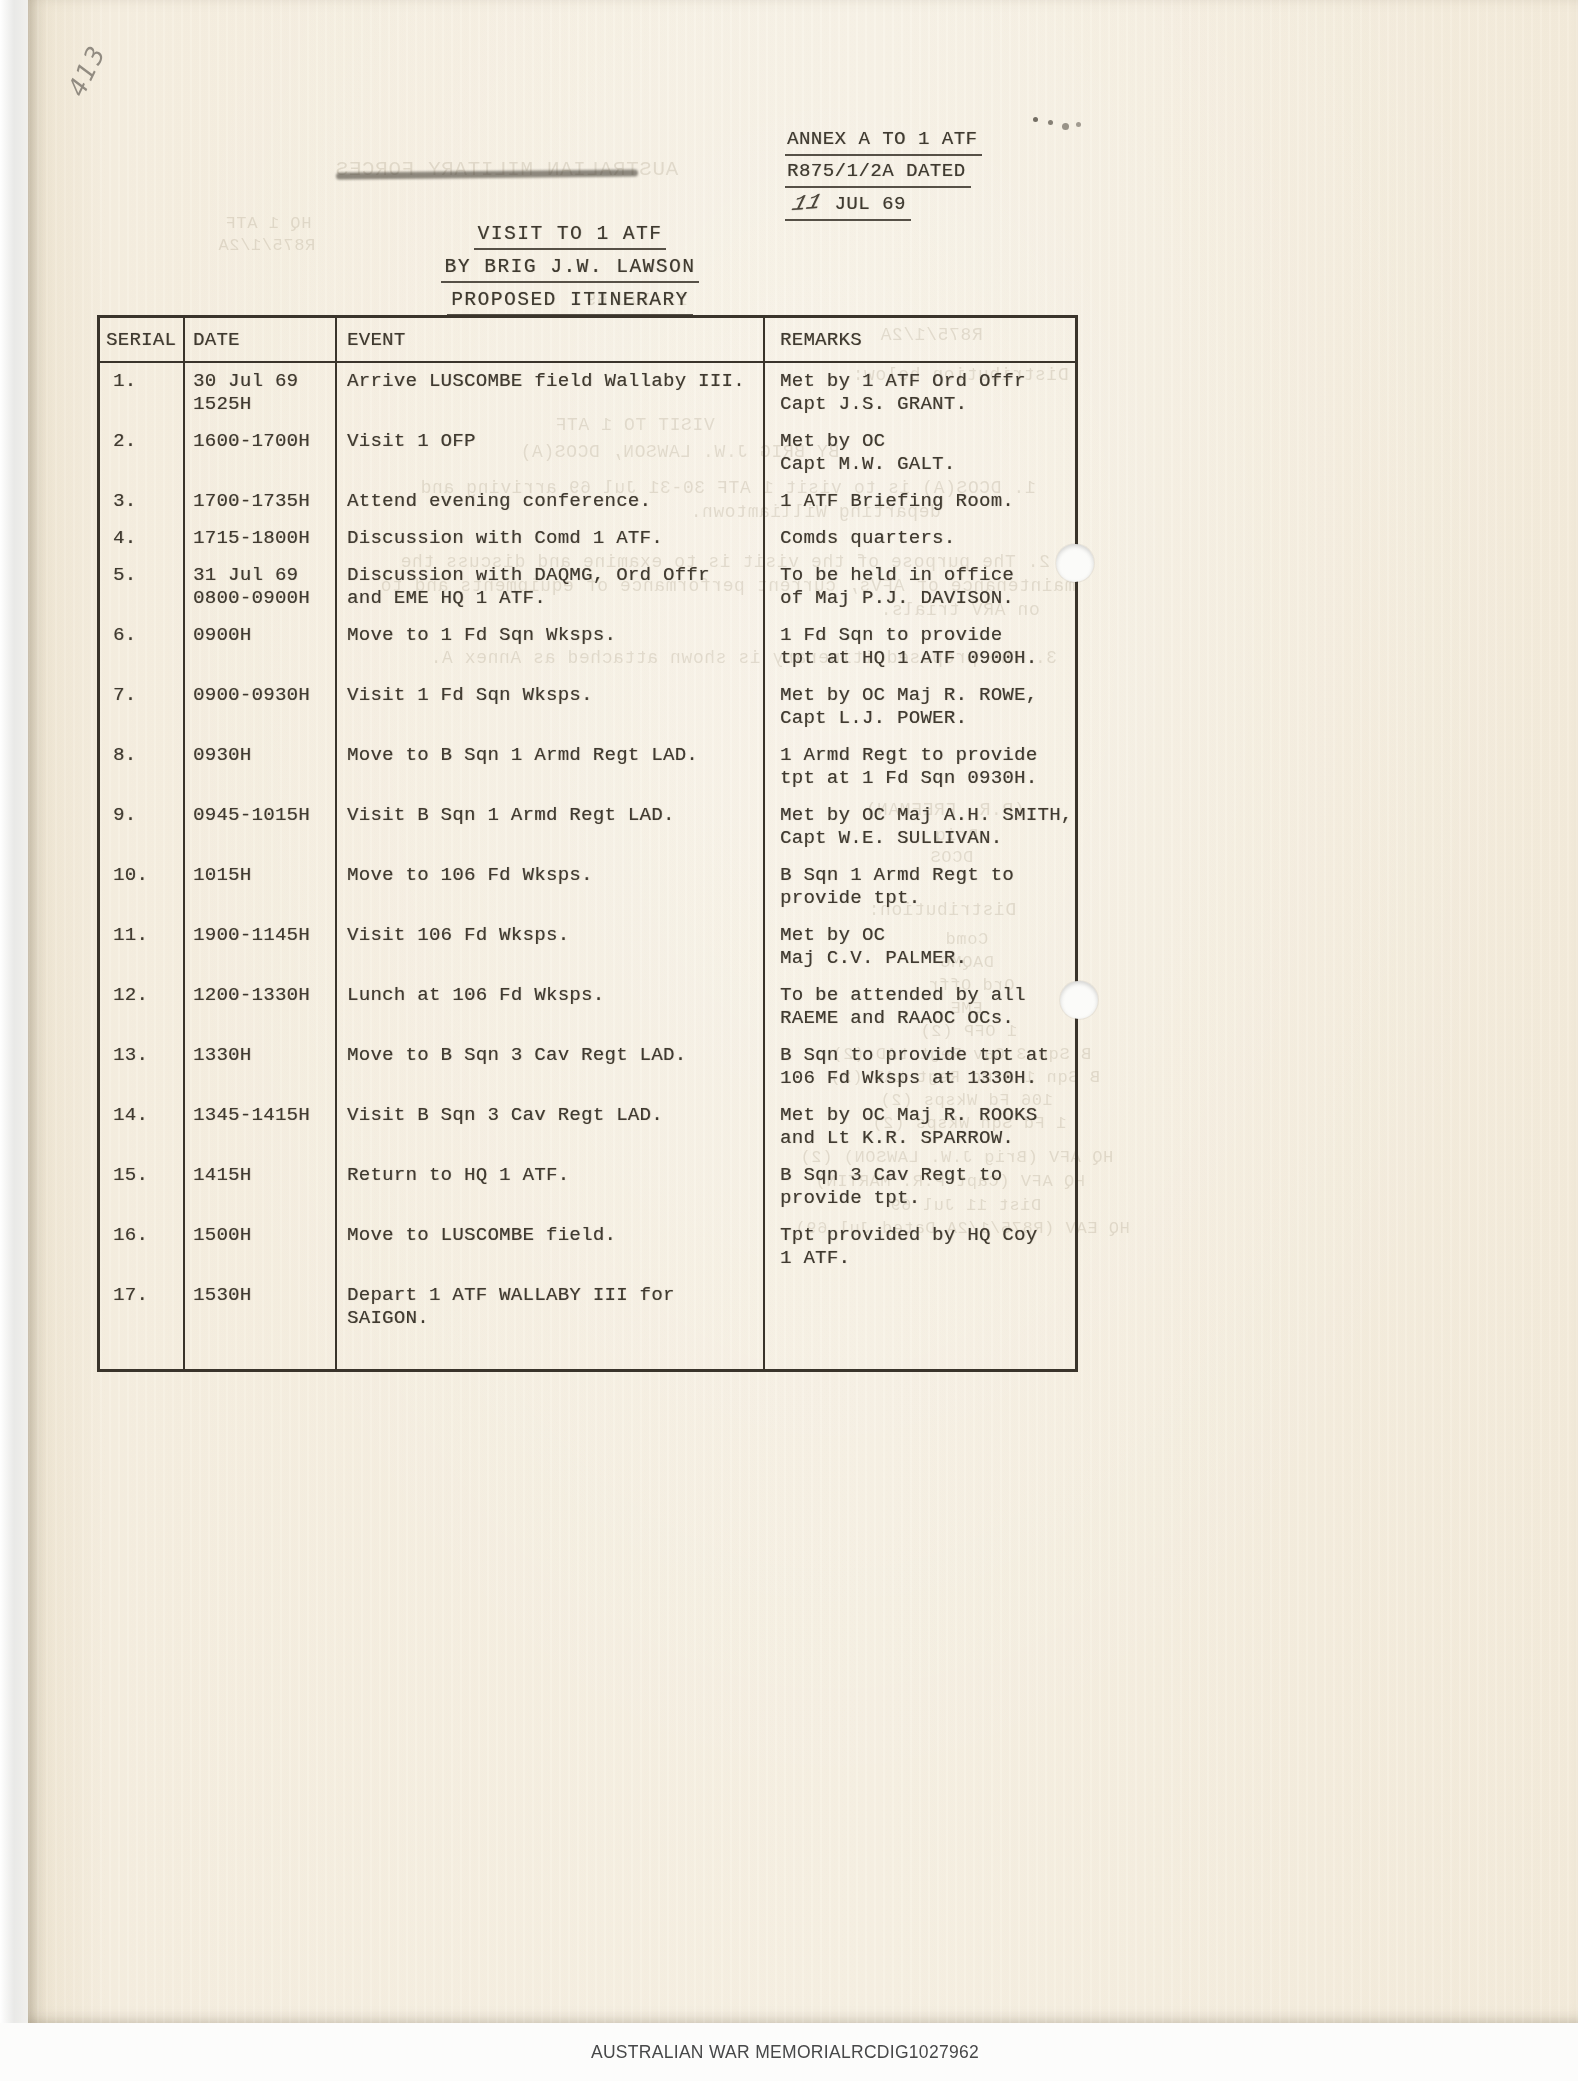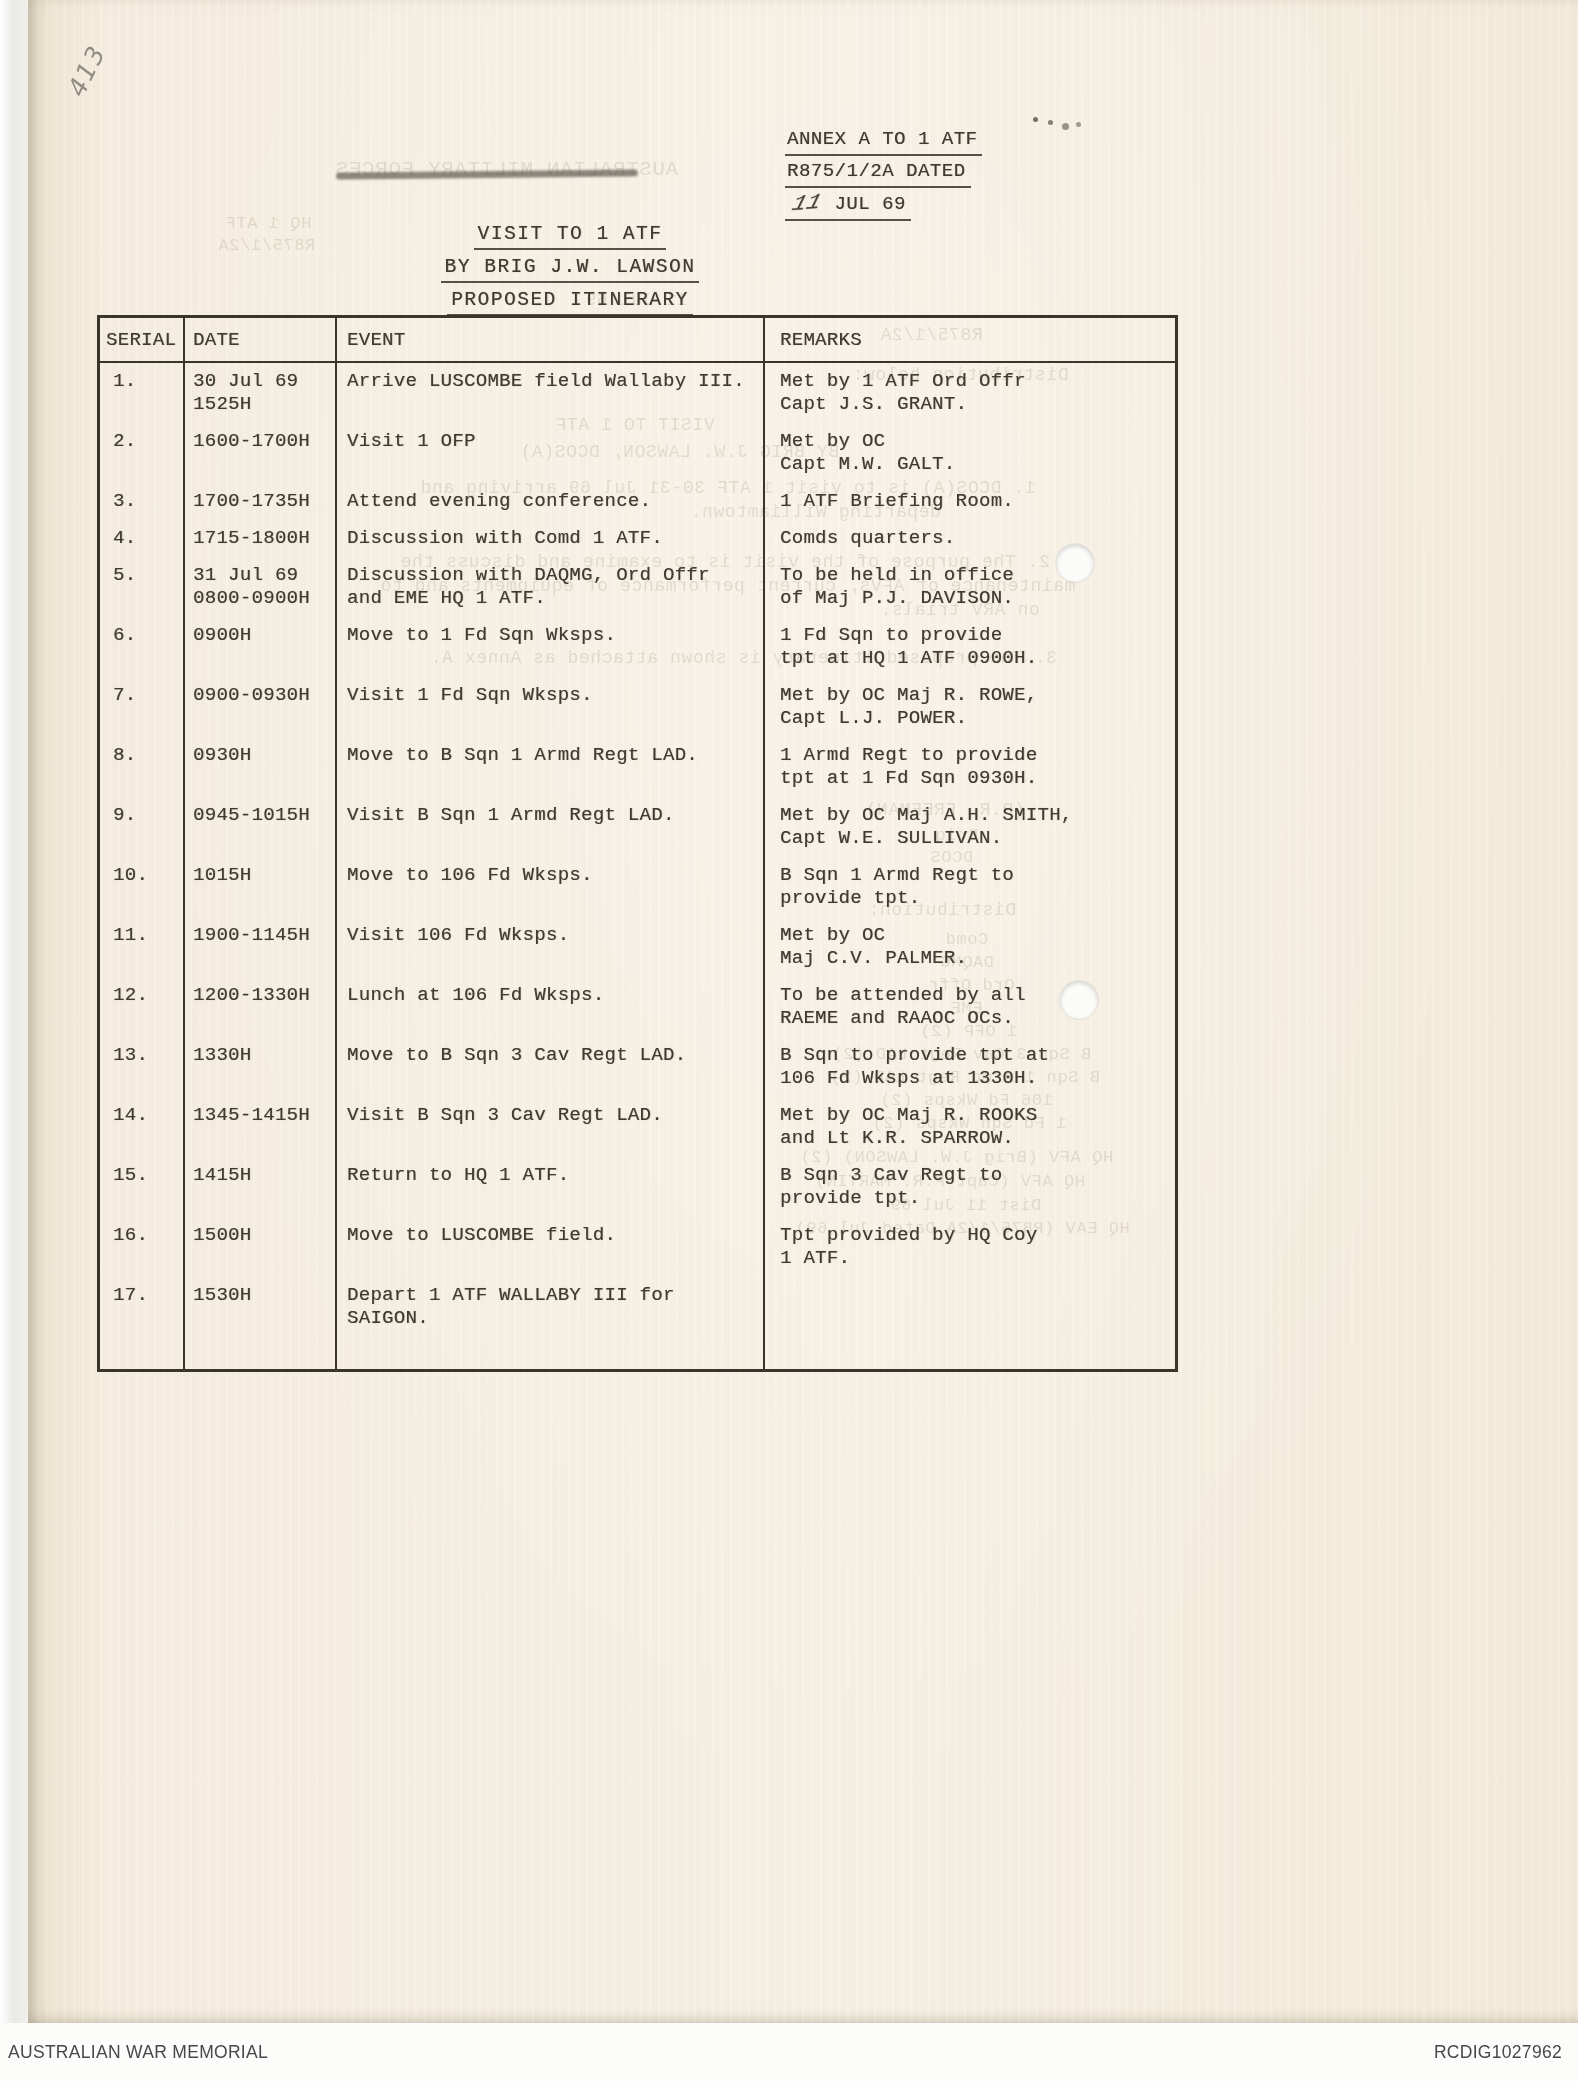--- a/index.html
+++ b/index.html
@@ -54,21 +54,21 @@
   }
   .title-block {
     position:absolute; left:330px; top:222px; width:480px; z-index:2;
     text-align:center; font-size:19.5px; color:#3f3a30; line-height:24px;
   }
   .title-line {
     display:table; margin:0 auto 5px; letter-spacing:1.5px;
     border-bottom:2px solid rgba(58,52,42,0.85); padding:0 4px 2px;
   }
   .itable {
-    position:absolute; left:97px; top:315px; width:1081px; height:1057px; z-index:2;
+    position:absolute; left:97px; top:315px; width:981px; height:1057px; z-index:2;
     box-sizing:border-box; border:3px solid #3a342b; overflow:hidden;
     color:#403a30; font-size:19px;
     background-image:
       linear-gradient(#3a342b,#3a342b),
       linear-gradient(#3a342b,#3a342b),
       linear-gradient(#3a342b,#3a342b);
     background-size:2px 100%,2px 100%,2px 100%;
     background-position:83px 0,235px 0,663px 0;
     background-repeat:no-repeat;
   }
@@ -82,21 +82,21 @@
   .thead .c-serial { padding-left:6px; }
   .hole {
     position:absolute; width:38px; height:38px; border-radius:50%; z-index:3;
     background:#fbfbf9;
     box-shadow:inset 0 2px 4px rgba(0,0,0,0.16), 0 0 0 1px rgba(0,0,0,0.05);
   }
   .hole-1 { left:1056px; top:544px; }
   .hole-2 { left:1060px; top:981px; }
   .footer {
     position:absolute; left:0; right:0; bottom:0; height:58px; z-index:4;
-    background:#fcfcfb; display:flex; align-items:center; justify-content:space-between;
+    background:#fcfcfb; display:flex; align-items:center; justify-content:center;
     padding:0 16px 0 8px; box-sizing:border-box;
     font-family:"Liberation Sans","DejaVu Sans",sans-serif;
     font-size:17.5px; color:#474849; letter-spacing:0.3px;
   }
 </style>
 </head>
 <body>
 
 <div id="page">
 

